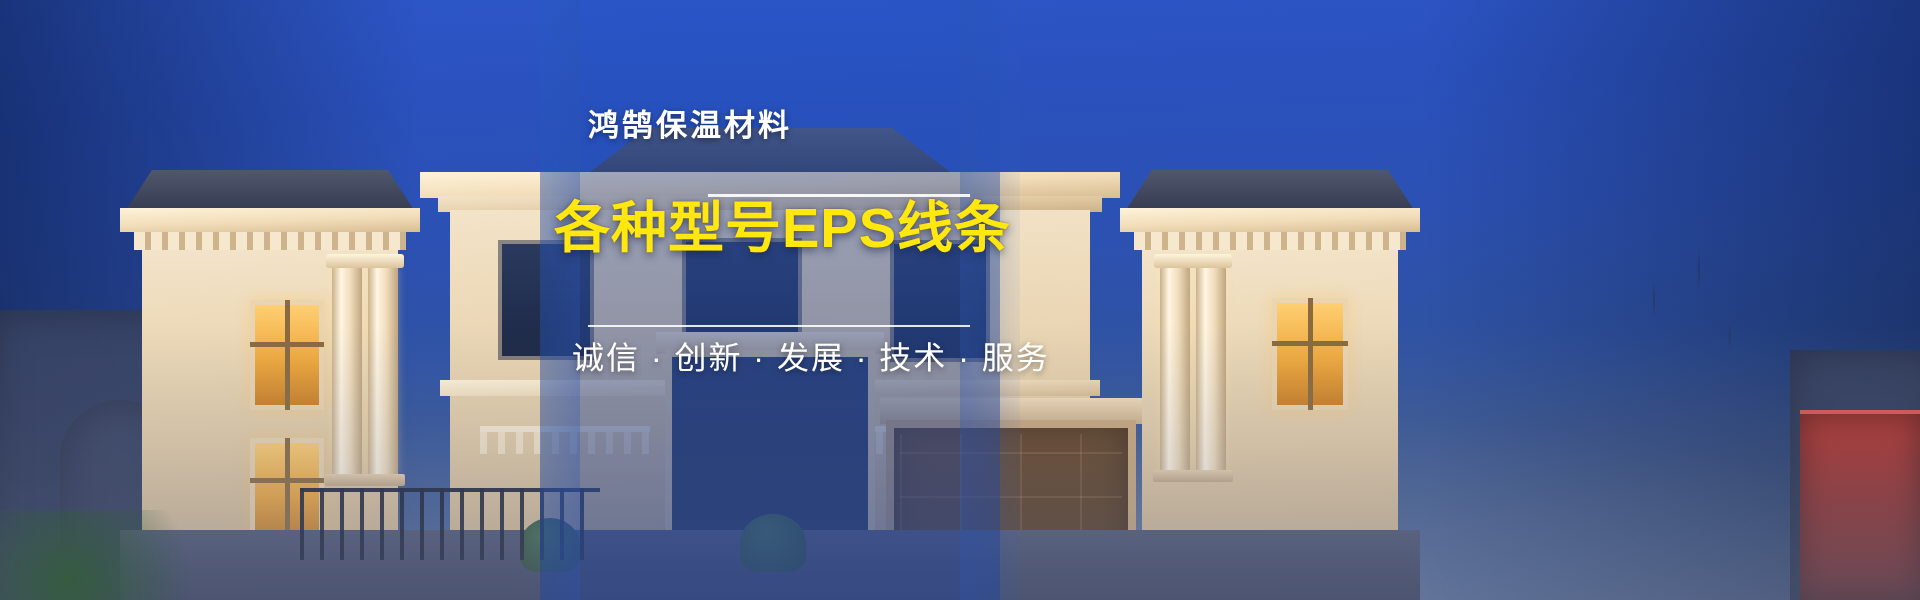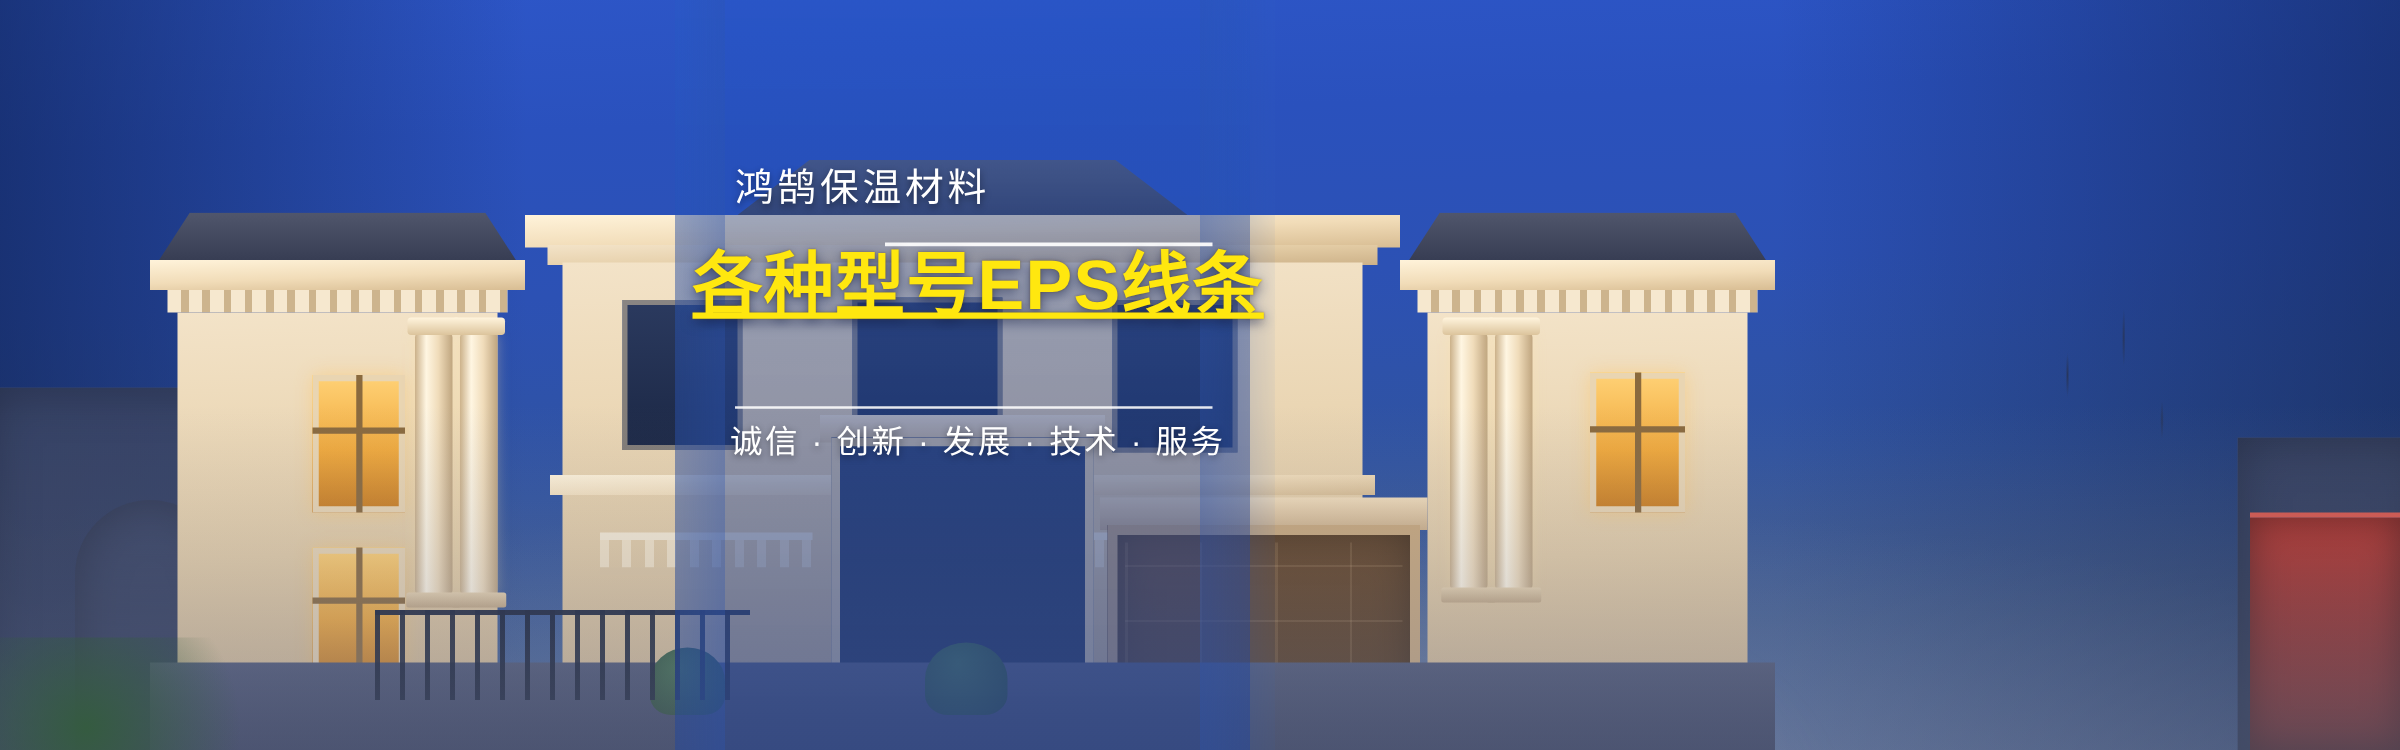--- a/index.html
+++ b/index.html
@@ -183,45 +183,44 @@
   }
   .overlay-edge-r {
     position:absolute; left:960px; top:0; width:60px; height:600px;
     background:linear-gradient(90deg, rgba(46,86,176,.34), rgba(60,110,200,.06));
   }
 
   
   .copy { position:absolute; left:540px; top:0; width:470px; height:600px; }
 
   .brand {
-    position:absolute; left:48px; top:125px;
+    position:absolute; left:48px; top:100px;
     font-size:31px; letter-spacing:3px; color:#ffffff;
-    font-weight:400; text-shadow:0 2px 6px rgba(0,0,0,.45);
+    font-weight:700; text-shadow:0 2px 6px rgba(0,0,0,.45);
     white-space:nowrap;
   }
   .rule-top {
     position:absolute; left:168px; top:194px; width:262px; height:3px;
     background:#ffffff; opacity:.92;
   }
   .headline {
     position:absolute; left:14px; top:196px; width:460px;
     color:#ffe70f; font-weight:700; font-size:56px; line-height:63px;
     letter-spacing:1px;
     text-shadow:0 3px 9px rgba(20,30,70,.65), 0 0 2px rgba(120,80,0,.55);
     white-space:nowrap;
-    text-decoration:underline;
   }
   .headline div { white-space:nowrap; }
   .rule-bot {
     position:absolute; left:48px; top:325px; width:382px; height:2px;
     background:rgba(255,255,255,.88);
   }
   .tagline {
-    position:absolute; left:44px; top:332px; width:400px;
-    color:#ffffff; font-size:26px; letter-spacing:2px;
+    position:absolute; left:32px; top:332px; width:400px;
+    color:#ffffff; font-size:32px; letter-spacing:2px;
     text-shadow:0 2px 6px rgba(0,0,0,.45); white-space:nowrap;
   }
 </style>
 </head>
 <body>
 
 <div class="banner">
 
   <div class="sky"></div>
   <div class="sky-glow"></div>

